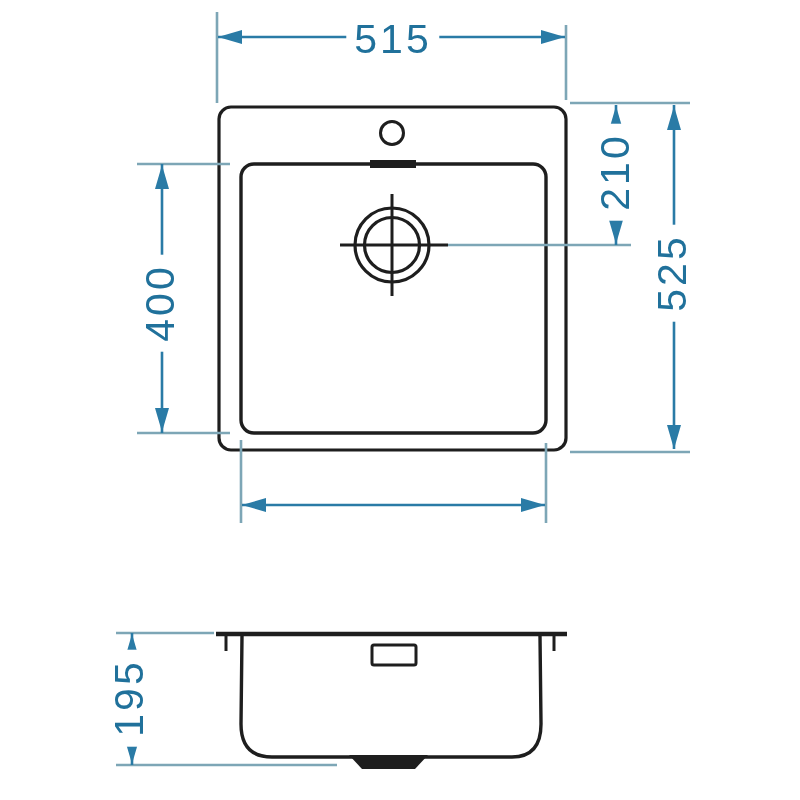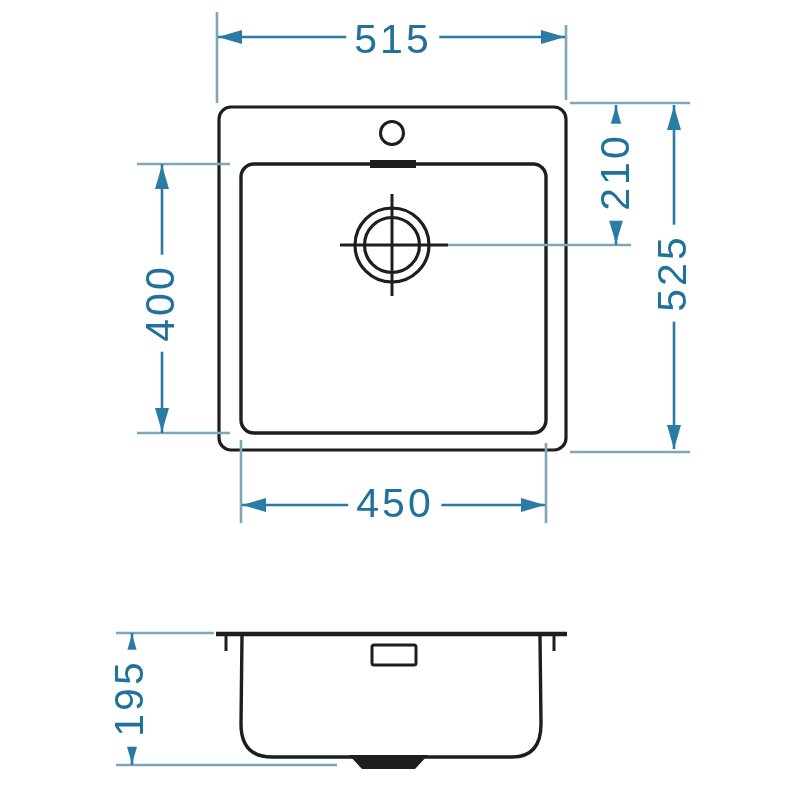--- a/index.html
+++ b/index.html
@@ -109,16 +109,15 @@
   </svg>
 
   <div class="dim-label" style="left:389px;top:39px;">515</div>
 
   <div class="dim-label vertical" style="left:611px;top:172px;">210</div>
 
   <div class="dim-label vertical" style="left:668px;top:273px;">525</div>
 
   <div class="dim-label vertical" style="left:156px;top:303px;">400</div>
 
-  <div class="dim-label" style="left:391px;top:503px;">450</div>
 
   <div class="dim-label vertical" style="left:125px;top:698px;">195</div>
 </div>
 
 </body></html>

